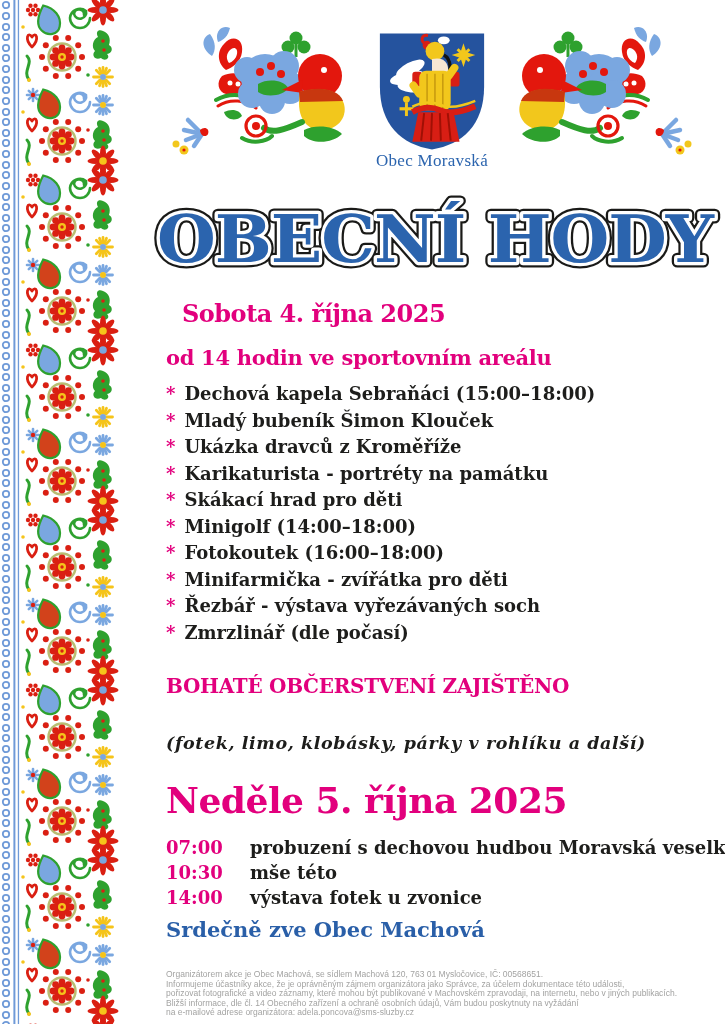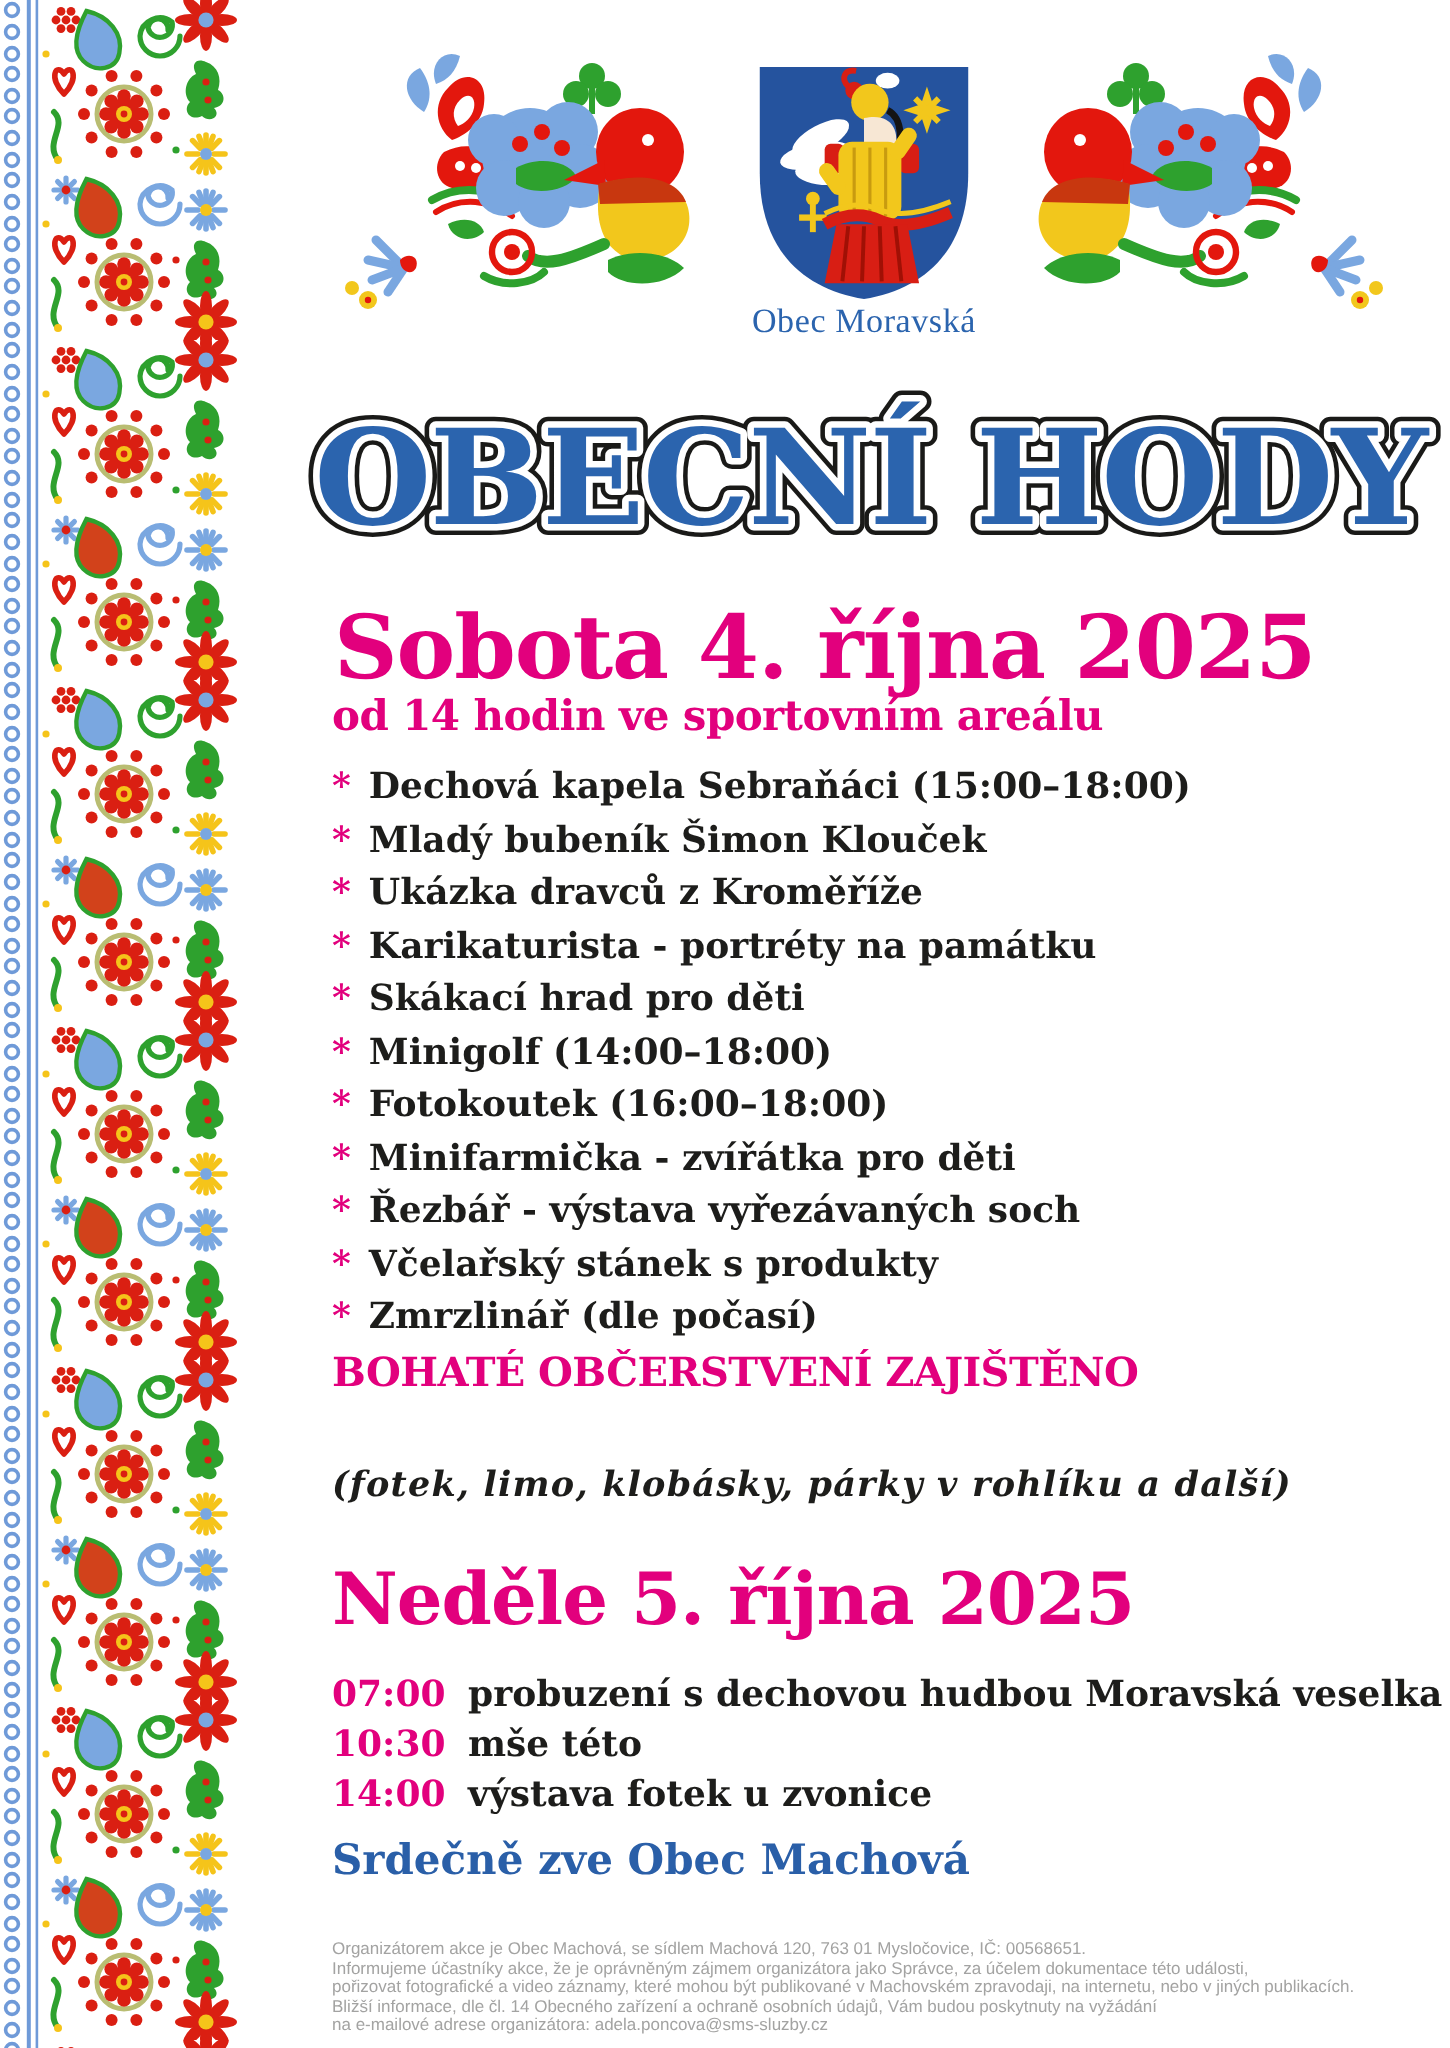--- a/index.html
+++ b/index.html
@@ -15,36 +15,36 @@
   .shield{width:118px;height:124px;flex:0 0 auto;}
 
   .municipality{position:absolute;top:151px;left:0;width:100%;text-align:center;
     font-family:"Liberation Serif",serif;font-size:17px;color:#2b64ae;letter-spacing:.3px;}
 
   .title-wrap{position:absolute;top:188px;left:0;width:100%;text-align:center;}
   .title-svg{width:578px;height:102px;}
   .title-svg text{font-family:"DejaVu Serif",serif;font-weight:bold;font-size:66px;letter-spacing:-1px;}
 
   .h-pink{color:#e2007d;font-weight:bold;}
-  .h-sat{position:absolute;top:299px;left:21px;font-size:44px;letter-spacing:-.5px;}
+  .h-sat{position:absolute;top:299px;left:36px;font-size:24px;letter-spacing:-.5px;}
   .h-sub{position:absolute;top:345px;left:20px;font-size:21px;letter-spacing:-.3px;text-align:center;}
 
   .list{position:absolute;top:381px;left:20px;width:540px;}
   .item{font-size:18px;font-weight:bold;color:#1d1d1b;line-height:26.5px;white-space:nowrap;}
   .star{color:#e2007d;margin-right:9px;}
 
   .refresh{position:absolute;top:674px;left:20px;font-size:20px;letter-spacing:-.3px;}
   .detail{position:absolute;top:733px;left:20px;font-size:17.5px;font-weight:bold;
           font-style:italic;color:#1d1d1b;letter-spacing:.6px;}
 
   .h-sun{position:absolute;top:779px;left:20px;font-size:36px;letter-spacing:-.5px;}
 
   .schedule{position:absolute;top:835px;left:20px;width:540px;}
   .srow{font-size:18px;font-weight:bold;line-height:25px;white-space:nowrap;}
-  .stime{color:#e2007d;display:inline-block;width:52px;margin-right:16px;}
+  .stime{color:#e2007d;display:inline-block;width:52px;margin-right:32px;}
   .sevent{color:#1d1d1b;}
 
   .closing{position:absolute;top:917px;left:20px;font-size:21px;font-weight:bold;color:#2a5fa8;}
 
   .footer{position:absolute;top:960px;left:20px;width:545px;
           font-family:"Liberation Sans",sans-serif;font-size:8.5px;line-height:9.6px;color:#a3a3a2;margin-top:10px;}
 </style>
 </head>
 <body>
 
@@ -329,21 +329,20 @@
     <div class="list">
       <div class="item"><span class="star">*</span><span>Dechová kapela Sebraňáci (15:00–18:00)</span></div>
       <div class="item"><span class="star">*</span><span>Mladý bubeník Šimon Klouček</span></div>
       <div class="item"><span class="star">*</span><span>Ukázka dravců z Kroměříže</span></div>
       <div class="item"><span class="star">*</span><span>Karikaturista - portréty na památku</span></div>
       <div class="item"><span class="star">*</span><span>Skákací hrad pro děti</span></div>
       <div class="item"><span class="star">*</span><span>Minigolf  (14:00–18:00)</span></div>
       <div class="item"><span class="star">*</span><span>Fotokoutek (16:00–18:00)</span></div>
       <div class="item"><span class="star">*</span><span>Minifarmička - zvířátka pro děti</span></div>
       <div class="item"><span class="star">*</span><span>Řezbář - výstava vyřezávaných soch</span></div>
-      <div class="item"><span class="star">*</span><span>Včelařský stánek s produkty</span></div>
       <div class="item"><span class="star">*</span><span>Zmrzlinář (dle počasí)</span></div>
     </div>
 
     <div class="h-pink refresh">BOHATÉ OBČERSTVENÍ ZAJIŠTĚNO</div>
     <div class="detail">(fotek, limo, klobásky, párky v rohlíku a další)</div>
 
     <div class="h-pink h-sun">Neděle 5. října 2025</div>
 
     <div class="schedule">
       <div class="srow">

